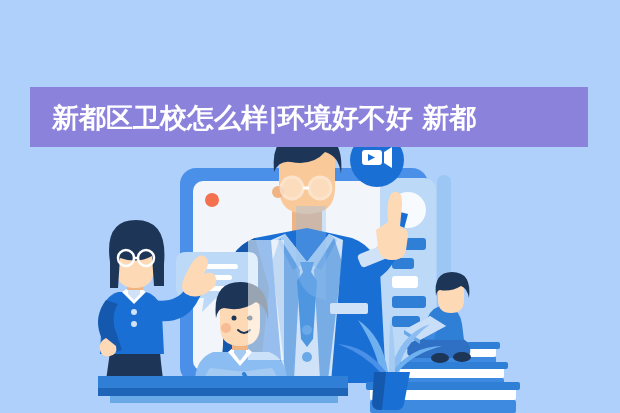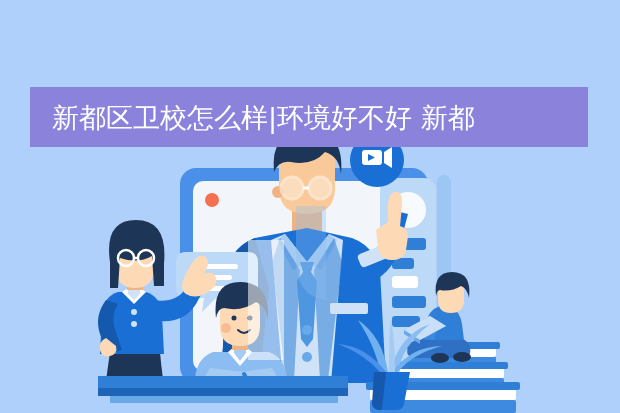--- a/index.html
+++ b/index.html
@@ -34,21 +34,21 @@
     width: 558px;
     height: 60px;
     background: #8b82dc;
     display: flex;
     align-items: center;
     z-index: 20;
   }
   #title-text {
     color: #ffffff;
     font-size: 27px;
-    font-weight: normal;
+    font-weight: bold;
     line-height: 1;
     letter-spacing: 0px;
     white-space: nowrap;
     padding-left: 22px;
     font-family: "DejaVu Sans", "Liberation Sans", sans-serif;
   }
 </style>
 </head>
 <body>
 

